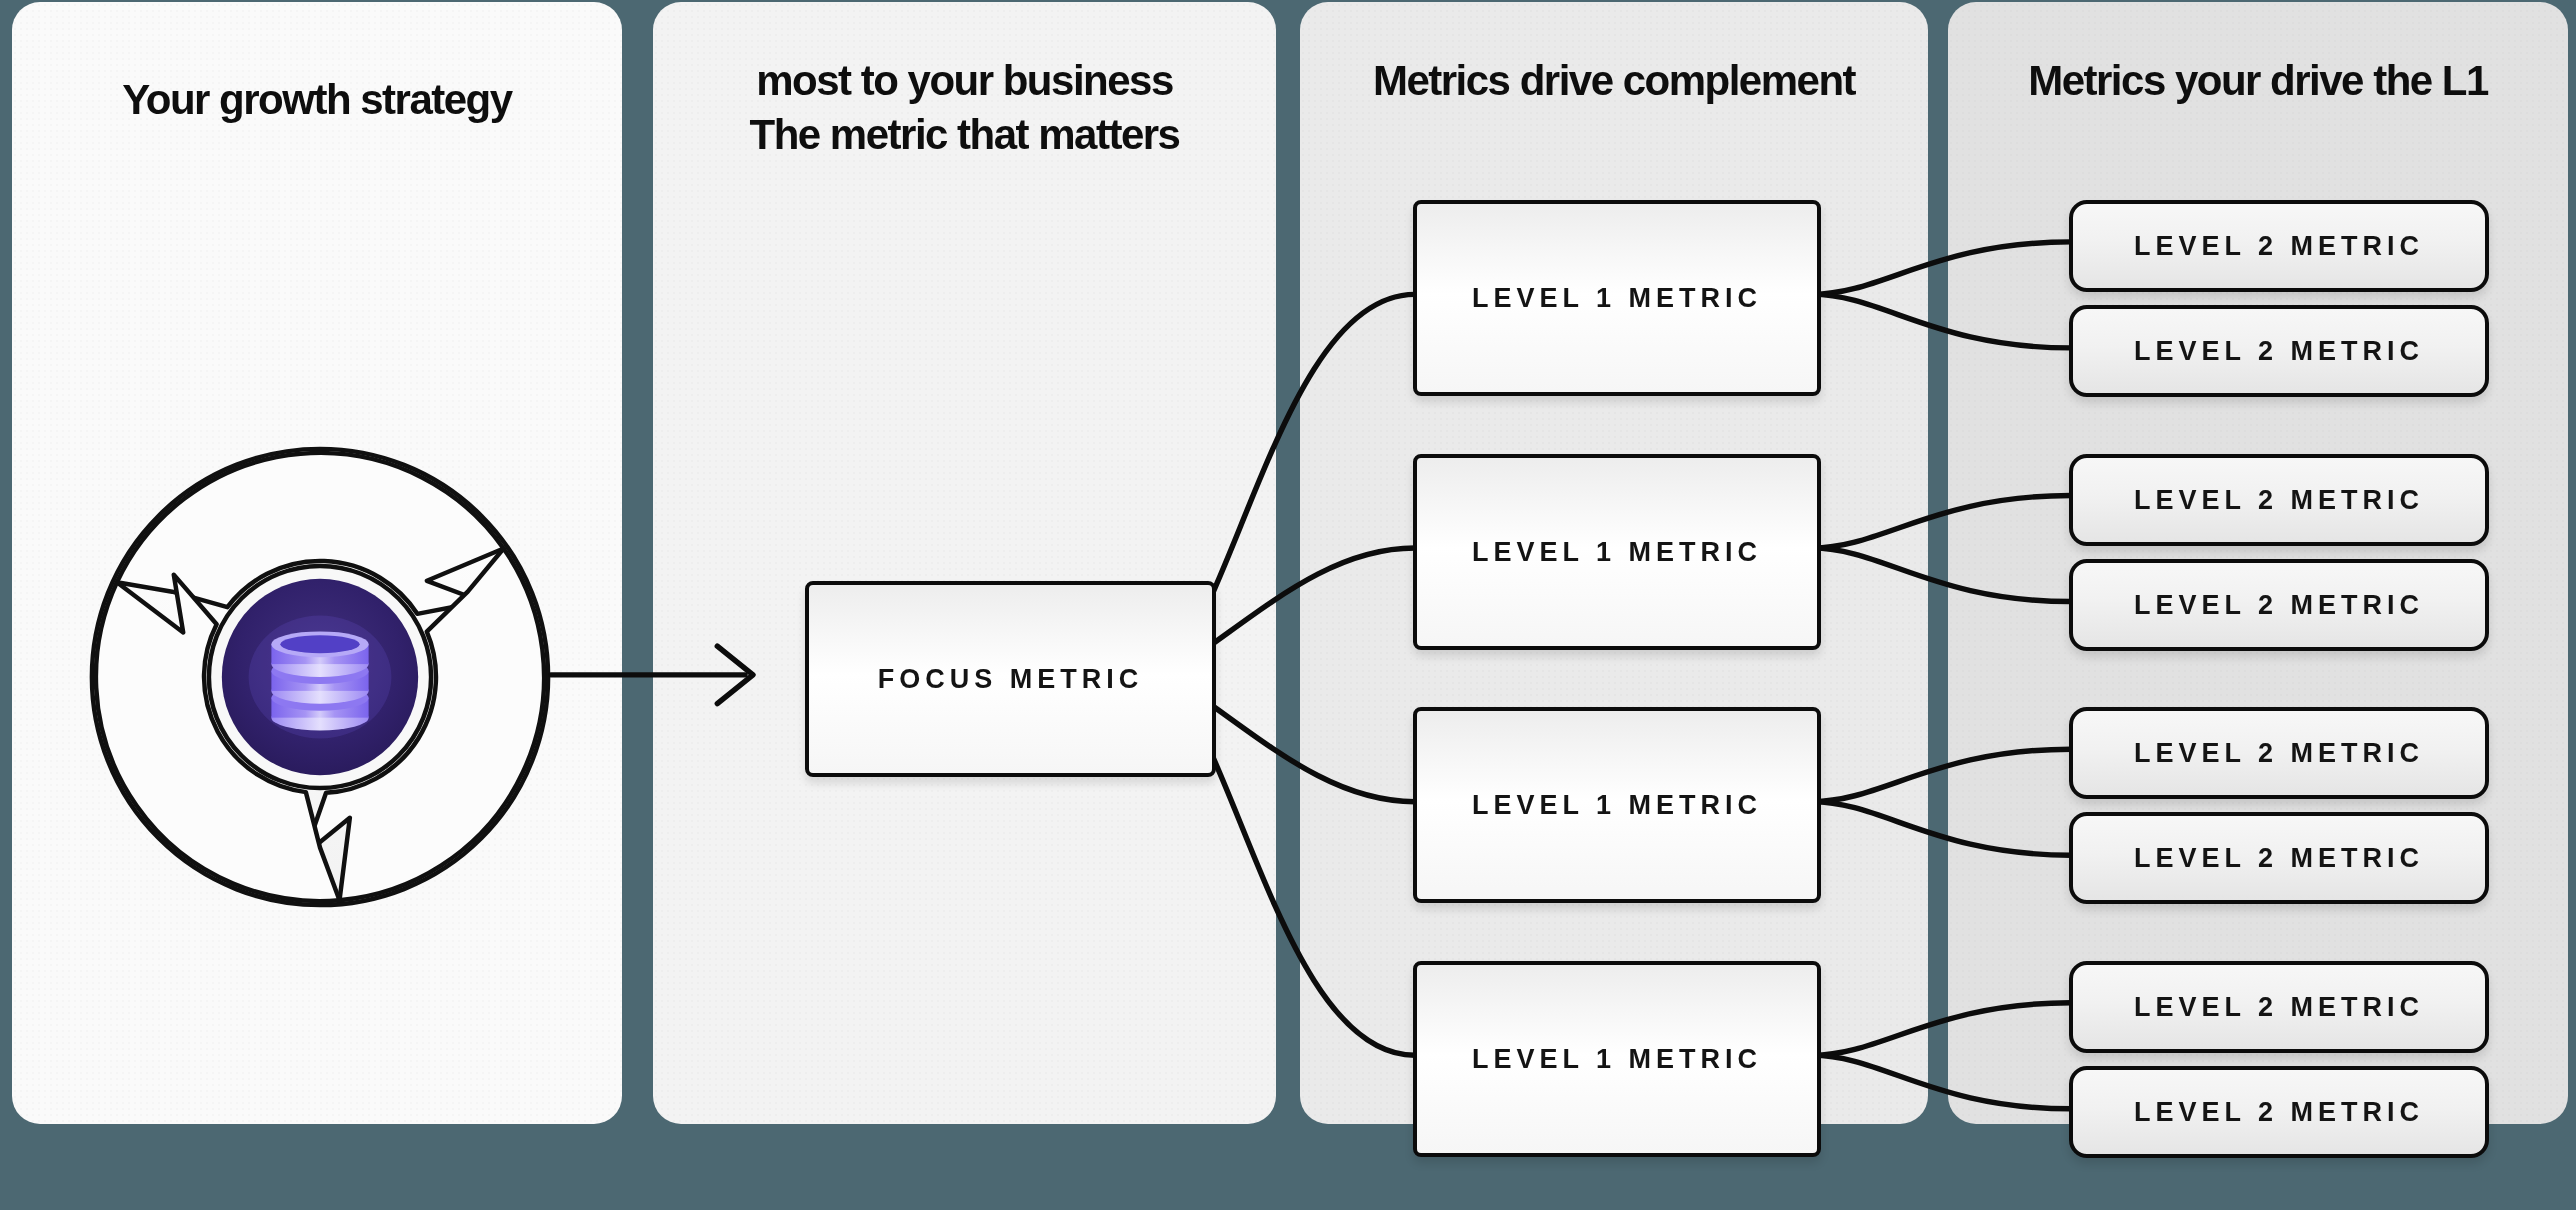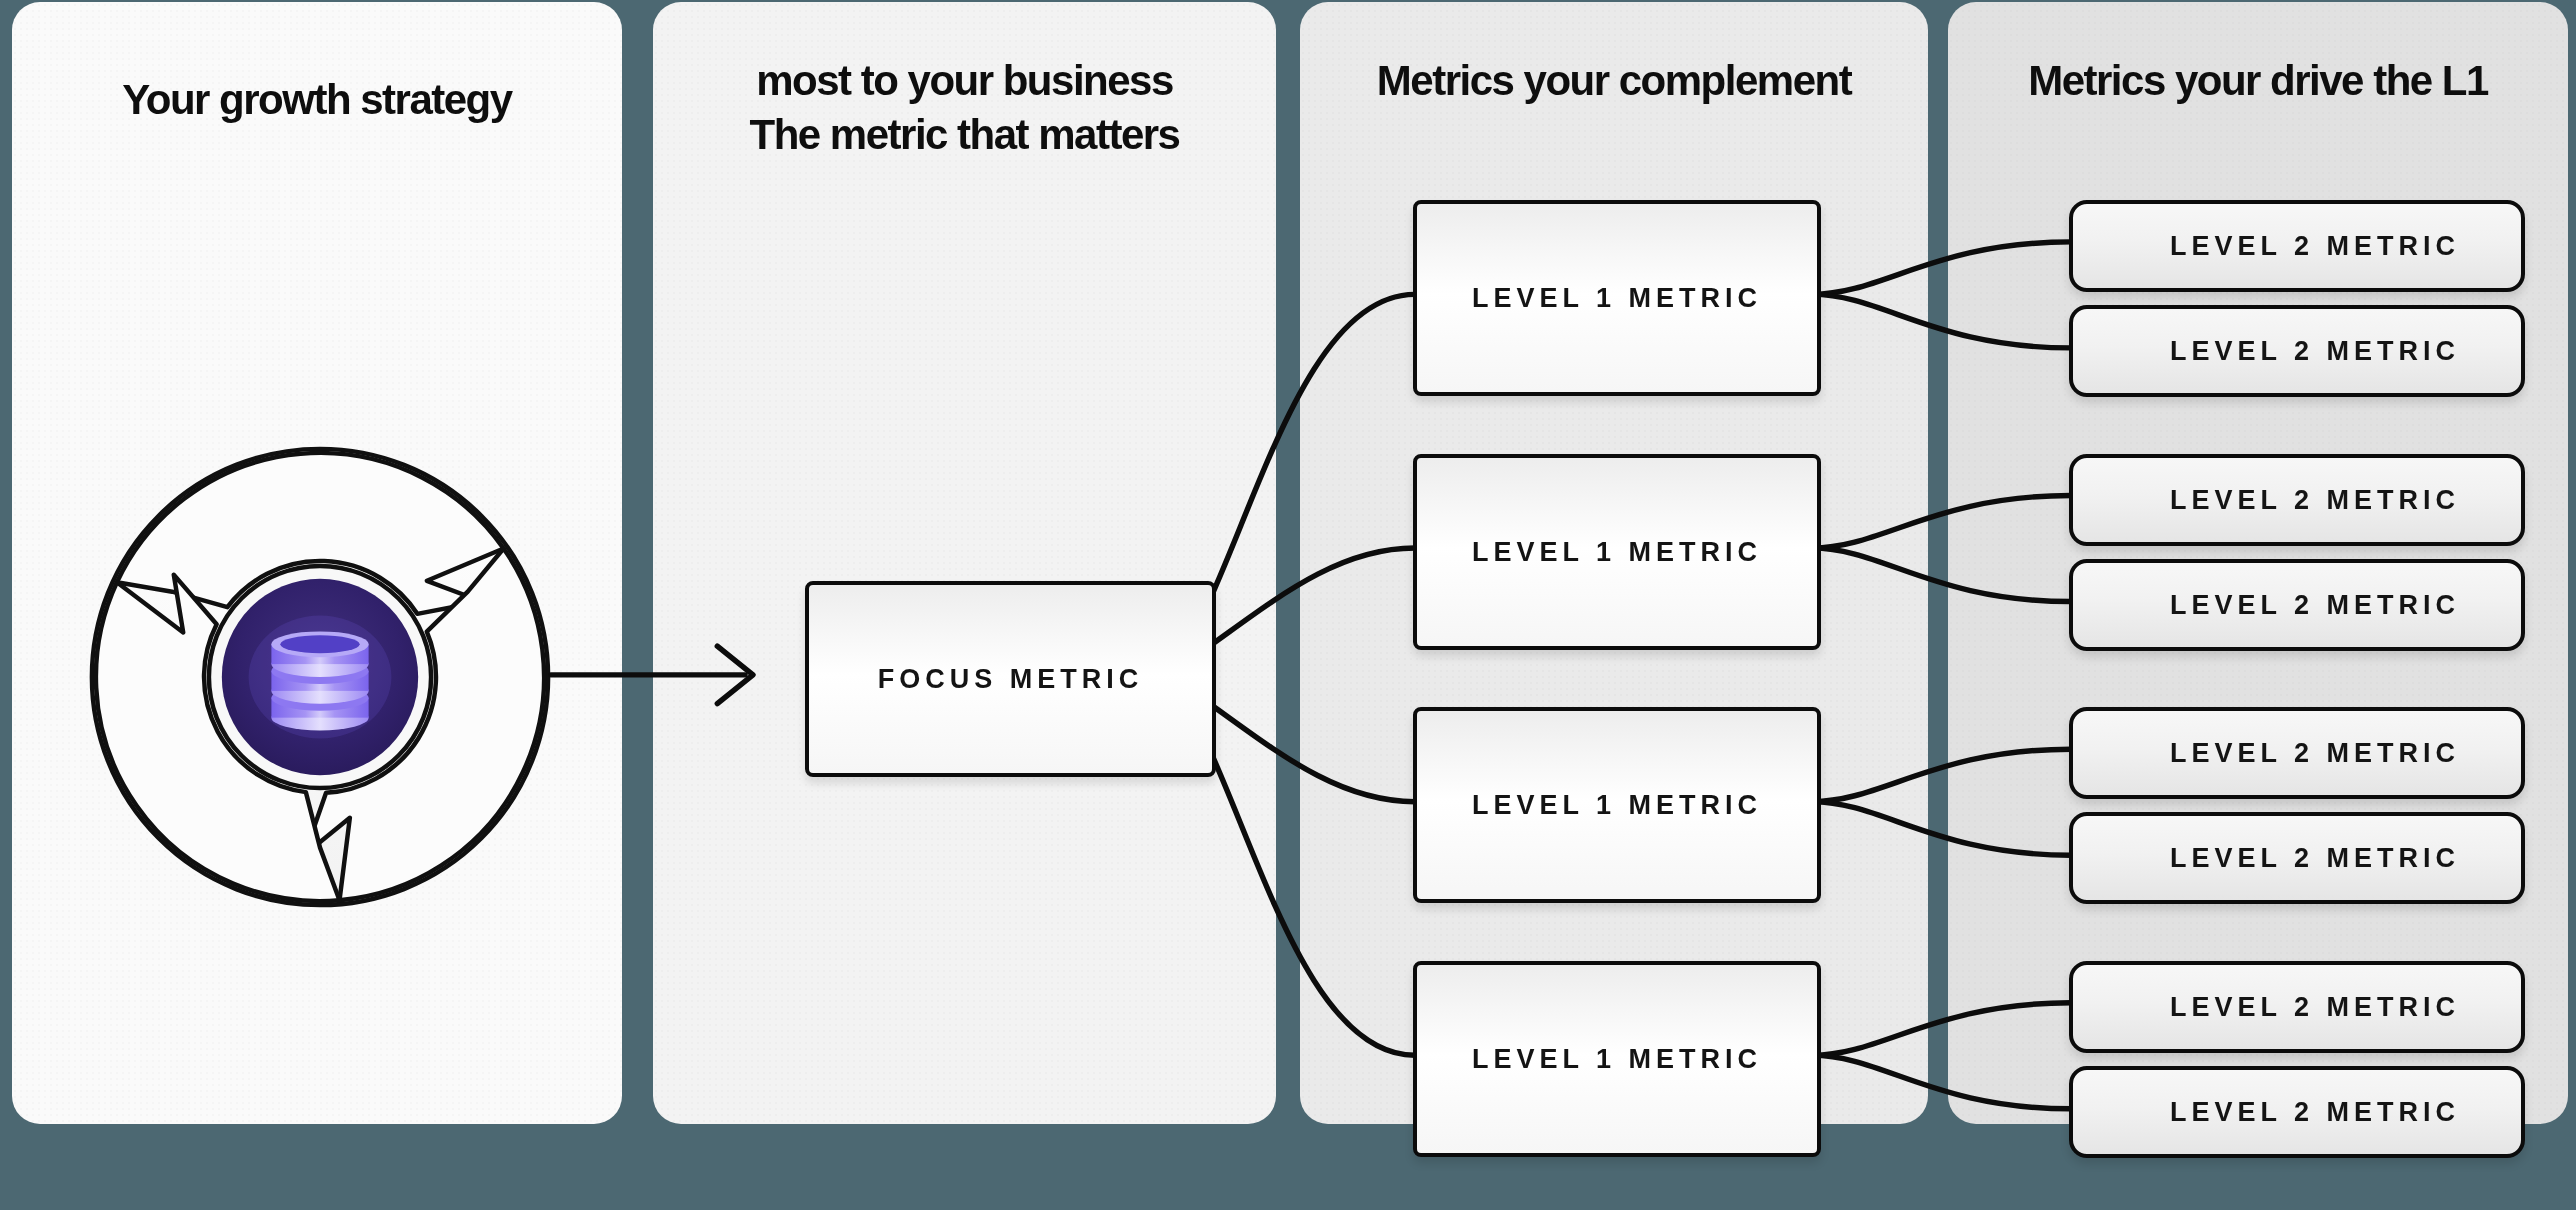--- a/index.html
+++ b/index.html
@@ -28,21 +28,21 @@
   
   svg.fly{position:absolute;left:79px;top:436px;z-index:4;}
 
   
   .node{position:absolute;z-index:10;display:flex;align-items:center;justify-content:center;
         border:4px solid #0b0b0b;border-radius:8px;
         background:linear-gradient(180deg,#ededed 0%,#ffffff 48%,#f6f6f6 100%);
         box-shadow:0 6px 10px rgba(0,0,0,0.12);}
   .node span{font-weight:700;font-size:27px;letter-spacing:5px;color:#141414;white-space:nowrap;}
   .node.l2{border-radius:18px;
-        background:linear-gradient(180deg,#f7f7f7 0%,#f1f1f1 45%,#e5e5e5 100%);padding-left:36px;}
+        background:linear-gradient(180deg,#f7f7f7 0%,#f1f1f1 45%,#e5e5e5 100%);}
 </style>
 </head>
 <body>
 
 <div class="stage">
 
   <section class="panel p1">
     <div class="hdr">
       <span class="hline">Your growth strategy</span>
     </div>
@@ -50,21 +50,21 @@
 
   <section class="panel p2">
     <div class="hdr">
       <span class="hline">most to your business</span>
       <span class="hline">The metric that matters</span>
     </div>
   </section>
 
   <section class="panel p3">
     <div class="hdr">
-      <span class="hline">Metrics your complement</span>
+      <span class="hline">Metrics drive complement</span>
     </div>
   </section>
 
   <section class="panel p4">
     <div class="hdr">
       <span class="hline">Metrics your drive the L1</span>
     </div>
   </section>
 
   <svg class="wire" width="2576" height="1211" viewBox="0 0 2600 1222">

